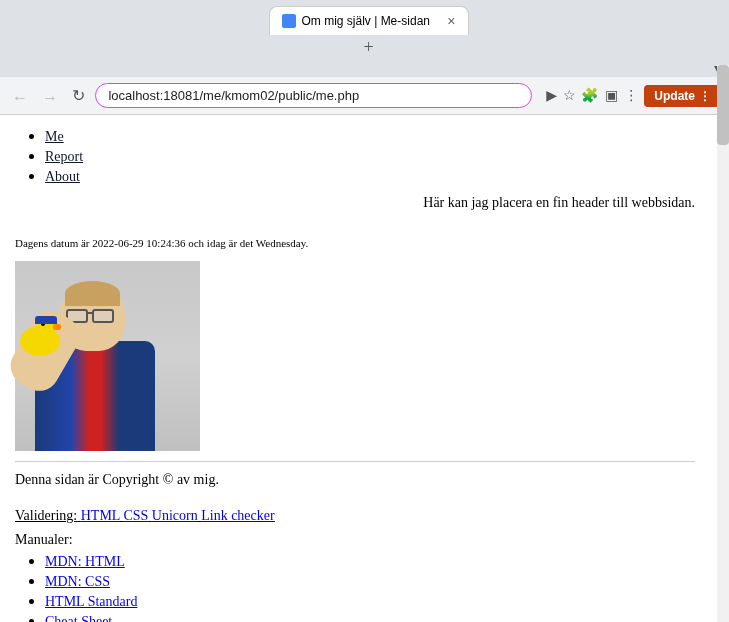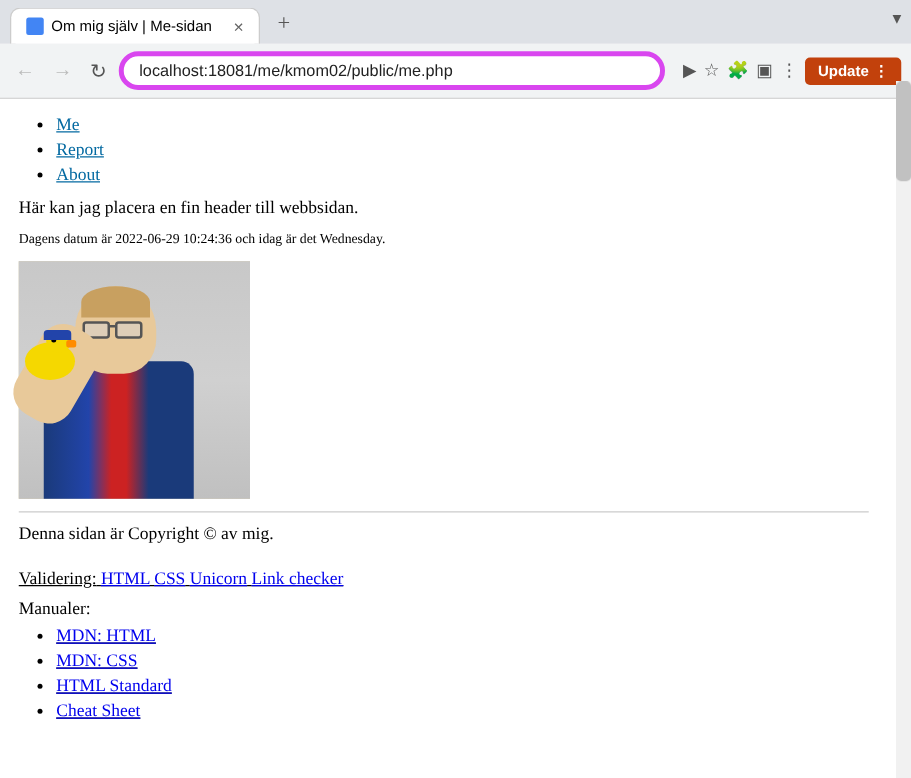--- a/index.html
+++ b/index.html
@@ -11,22 +11,24 @@
       width: 729px;
     }
 
     
     .browser-chrome {
       background: #f1f3f4;
       border-bottom: 1px solid #ccc;
     }
     .tab-bar {
       display: flex;
+      align-items: center;
       padding: 6px 0 0 0;
       background: #dee1e6;
+      flex-direction: column;
     }
     .tab {
       display: flex;
       align-items: center;
       background: #fff;
       border-radius: 8px 8px 0 0;
       padding: 6px 12px;
       font-family: Arial, sans-serif;
       font-size: 12px;
       min-width: 200px;
@@ -81,21 +83,21 @@
       cursor: pointer;
       padding: 2px 4px;
       border-radius: 50%;
     }
     .nav-btn.disabled { color: #bbb; cursor: default; }
     .address-bar {
       flex: 1;
       display: flex;
       align-items: center;
       background: #fff;
-      border: 4px solid #d946ef;
+      border: 1px solid #d946ef;
       border-radius: 20px;
       padding: 4px 12px;
       font-family: Arial, sans-serif;
       font-size: 13px;
     }
     .address-text {
       flex: 1;
       color: #222;
     }
     .nav-right-icons {
@@ -132,28 +134,29 @@
 
     nav ul {
       list-style: disc;
       padding-left: 30px;
       margin-bottom: 10px;
     }
     nav ul li {
       margin: 2px 0;
     }
     nav ul li a {
-      color: #0369a1;
+      color: #0f172a;
       text-decoration: underline;
       font-size: 14px;
     }
 
     .header-text {
       font-size: 14px;
-      margin-bottom: 10px;
+      margin-bottom: 26px;
+      text-align: right;
     }
 
     h1.page-title {
       font-size: 28px;
       font-weight: bold;
       margin-bottom: 12px;
       font-family: Times New Roman, serif;
     }
 
     .date-text {
@@ -284,21 +287,20 @@
       margin-bottom: 4px;
     }
 
     .link-list {
       list-style: disc;
       padding-left: 30px;
       margin-bottom: 12px;
     }
     .link-list li {
       margin: 2px 0;
-      text-decoration: underline;
     }
     .link-list li a {
       color: #0000EE;
       text-decoration: underline;
       font-size: 14px;
     }
 
     
     .scrollbar-track {
       position: fixed;

